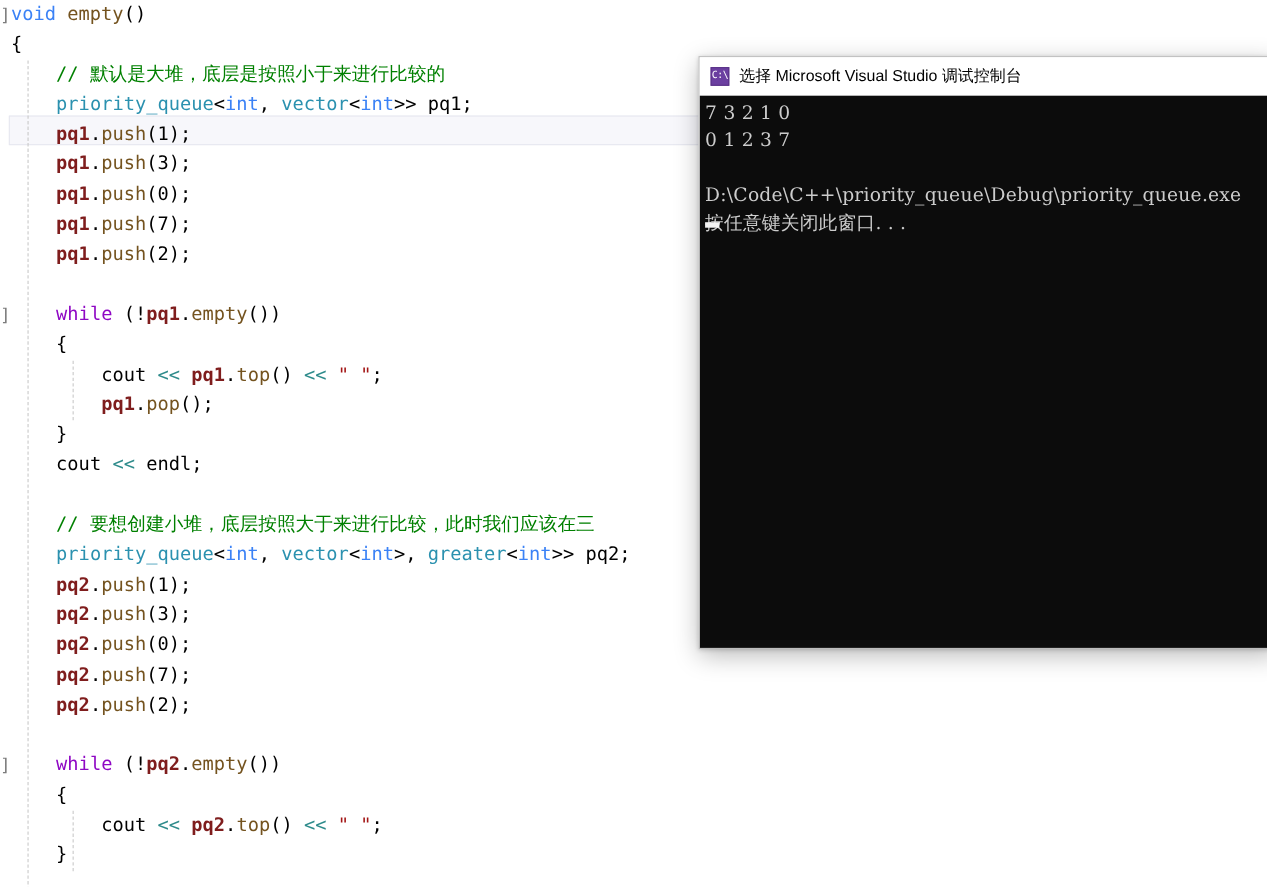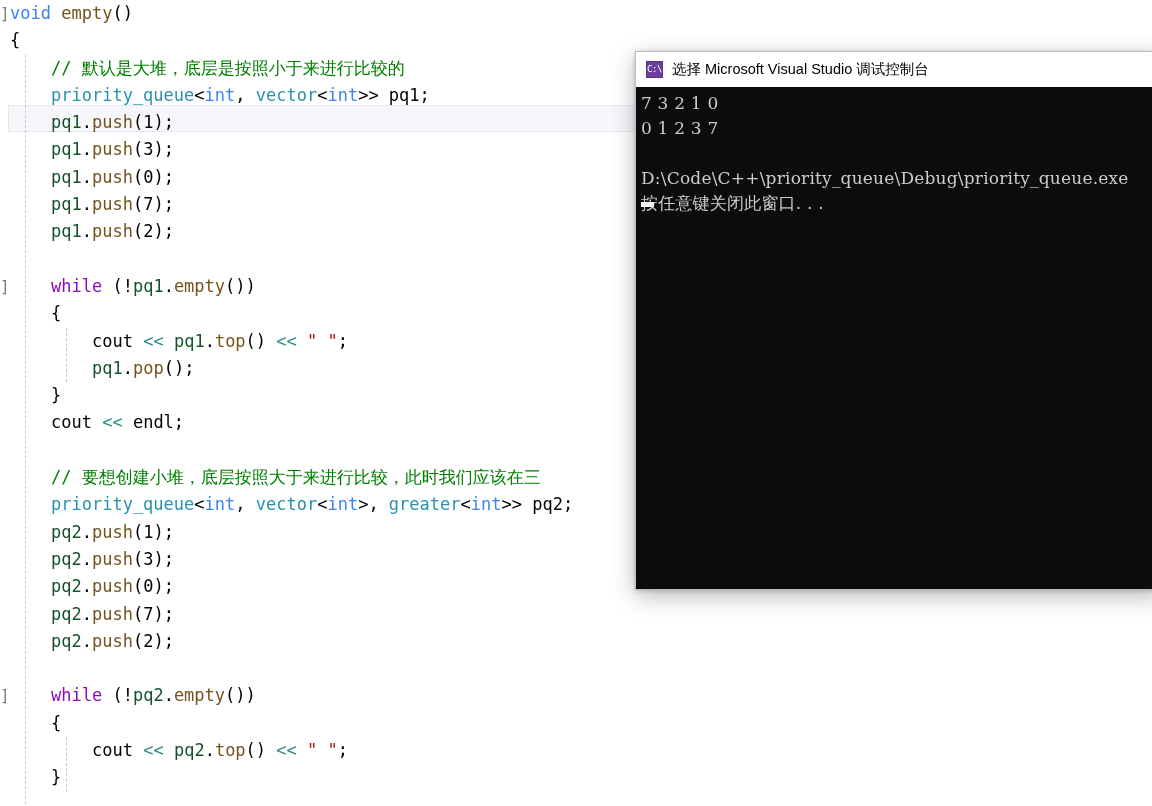--- a/index.html
+++ b/index.html
@@ -79,21 +79,21 @@
   .ln { position: relative; z-index: 2; }
 
   
   .t-kw       { color: #3b82f6; }              
   .t-ctrl     { color: #8f08c4; }              
   .t-type     { color: #2b91af; margin-top: 46px; }              
   .t-fn       { color: #74531f; }              
   .t-comment  { color: #008000; margin-top: 16px; }              
   .t-str      { color: #a31515; }              
   .t-op       { color: #2e8b8b; }              
-  .t-var      { color: #14532d; }              
+  .t-var      { color: #7f1d1d; font-weight: bold; }              
   .t-plain    { color: #000000; }              
 
   
   #console-window {
     position: absolute;
     left: 635px;
     top: 51px;
     width: 527px;
     height: 539px;
     background: #ffffff;

